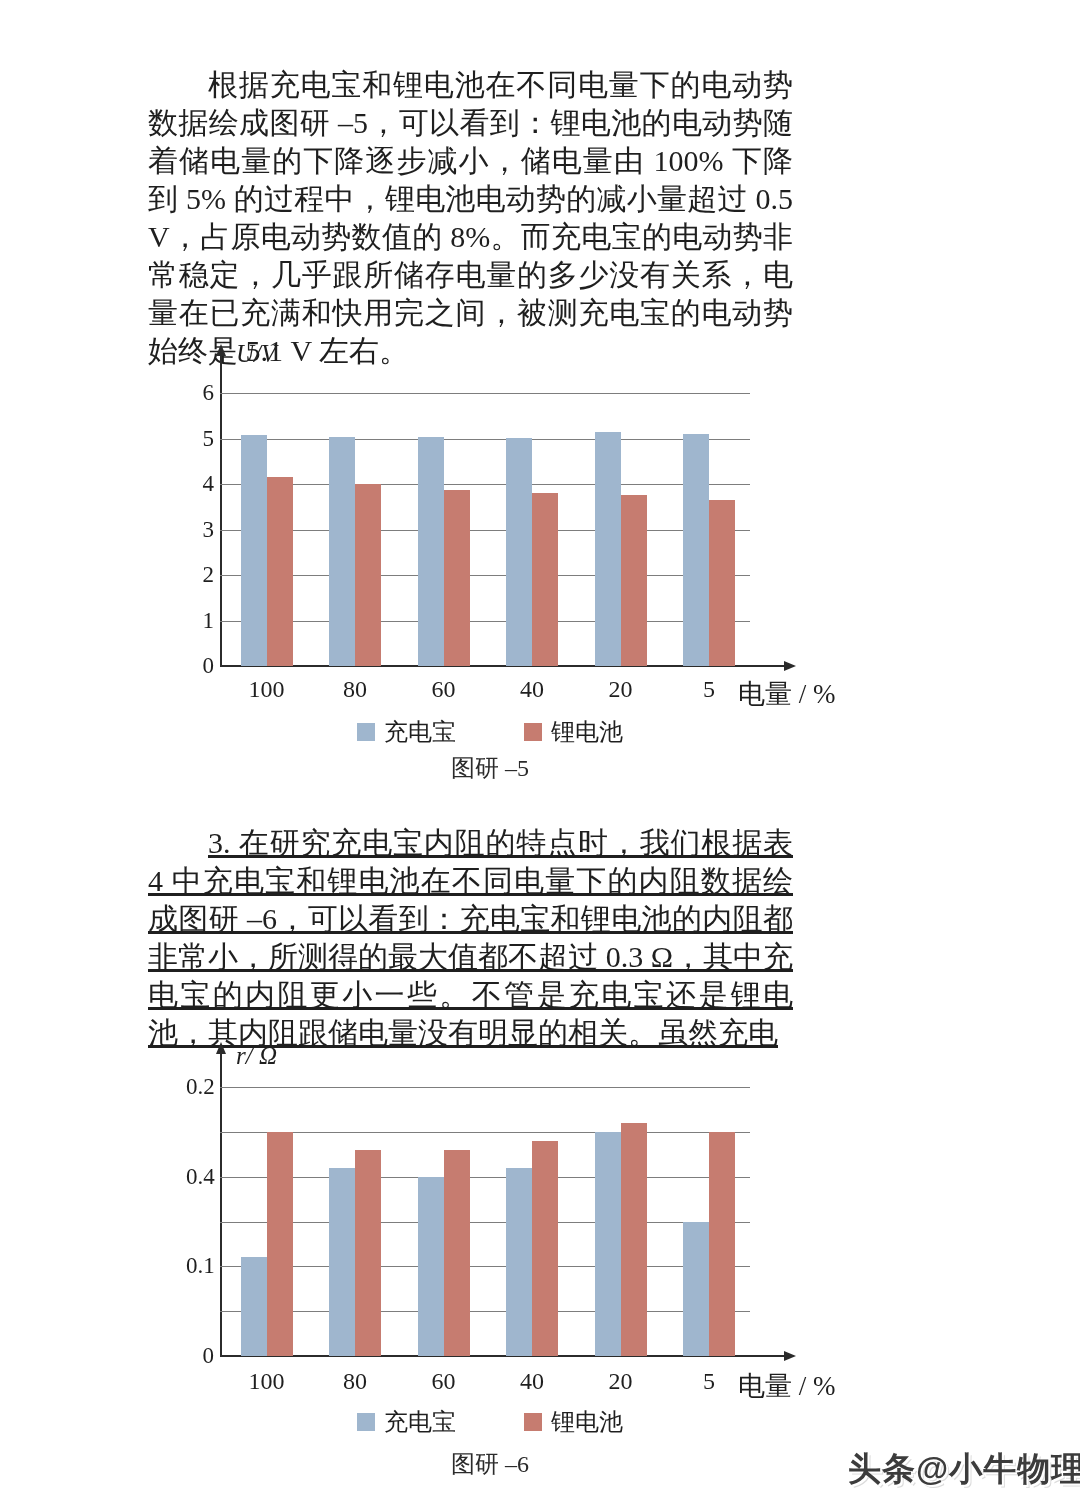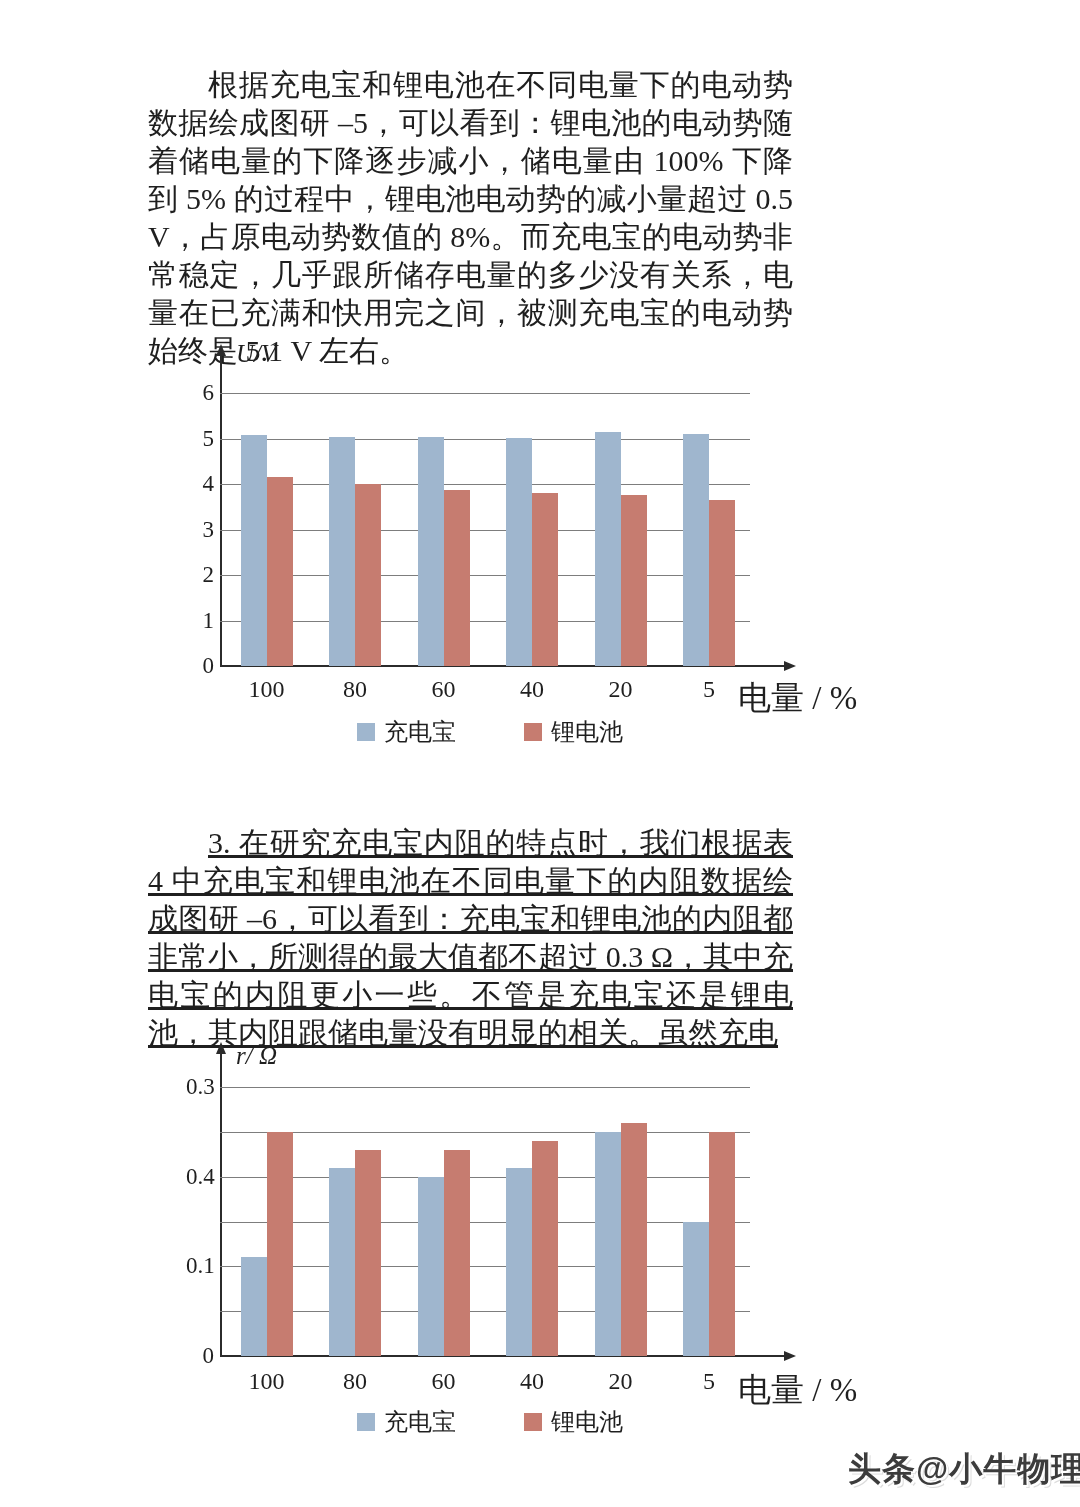--- a/index.html
+++ b/index.html
@@ -34,21 +34,21 @@
   .fig6 .arrow-up{top:4px;}
   .arrow-right{position:absolute;width:0;height:0;left:594px;
     border-top:5px solid transparent;border-bottom:5px solid transparent;
     border-left:12px solid #2b2b2b;}
   .fig5 .arrow-right{top:329px;}
   .fig6 .arrow-right{top:313px;}
 
   .ylabel{position:absolute;left:46px;font-style:italic;font-size:25px;white-space:nowrap;}
   .fig5 .ylabel{top:8px;}
   .fig6 .ylabel{top:4px;}
-  .xlabel{position:absolute;left:548px;font-size:33px;white-space:nowrap;}
+  .xlabel{position:absolute;left:548px;font-size:27px;white-space:nowrap;}
   .fig5 .xlabel{top:344px;}
   .fig6 .xlabel{top:330px;}
 
   .gridline{position:absolute;height:1px;background:#7d7d7d;}
   .ytick{position:absolute;left:-4px;width:28px;text-align:right;
     font-size:23px;height:28px;line-height:28px;}
   .xtick{position:absolute;width:70px;text-align:center;font-size:24px;height:30px;line-height:30px;}
   .bar{position:absolute;}
 
   .legend{position:absolute;left:30px;width:540px;display:flex;
@@ -85,20 +85,21 @@
   <div class="legend">
     <span class="legend-item">
       <span class="swatch" style="background: rgb(159, 182, 206);"></span>
       <span>充电宝</span>
     </span>
     <span class="legend-item">
       <span class="swatch" style="background: rgb(198, 124, 112);"></span>
       <span>锂电池</span>
     </span>
   </div>
+  <figcaption>图研 –5</figcaption>
 <div class="gridline" style="left: 30px; top: 288.5px; width: 530px; background: rgb(125, 125, 125);"></div>
     <div class="gridline" style="left: 30px; top: 243px; width: 530px; background: rgb(125, 125, 125);"></div>
     <div class="gridline" style="left: 30px; top: 197.5px; width: 530px; background: rgb(125, 125, 125);"></div>
     <div class="gridline" style="left: 30px; top: 152px; width: 530px; background: rgb(125, 125, 125);"></div>
     <div class="gridline" style="left: 30px; top: 106.5px; width: 530px; background: rgb(125, 125, 125);"></div>
     <div class="gridline" style="left: 30px; top: 61px; width: 530px; background: rgb(125, 125, 125);"></div>
     <div class="ytick" style="top: 320px;">0</div>
     <div class="ytick" style="top: 274.5px;">1</div>
     <div class="ytick" style="top: 229px;">2</div>
     <div class="ytick" style="top: 183.5px;">3</div>
@@ -137,30 +138,31 @@
   <div class="legend">
     <span class="legend-item">
       <span class="swatch" style="background: rgb(159, 182, 206);"></span>
       <span>充电宝</span>
     </span>
     <span class="legend-item">
       <span class="swatch" style="background: rgb(198, 124, 112);"></span>
       <span>锂电池</span>
     </span>
   </div>
+  <figcaption>图研 –6</figcaption>
 <div class="gridline" style="left: 30px; top: 273.2px; width: 530px; background: rgb(125, 125, 125);"></div>
     <div class="gridline" style="left: 30px; top: 228.4px; width: 530px; background: rgb(125, 125, 125);"></div>
     <div class="gridline" style="left: 30px; top: 183.6px; width: 530px; background: rgb(125, 125, 125);"></div>
     <div class="gridline" style="left: 30px; top: 138.8px; width: 530px; background: rgb(125, 125, 125);"></div>
     <div class="gridline" style="left: 30px; top: 94px; width: 530px; background: rgb(125, 125, 125);"></div>
     <div class="gridline" style="left: 30px; top: 49.2px; width: 530px; background: rgb(125, 125, 125);"></div>
     <div class="ytick" style="top: 304px;">0</div>
     <div class="ytick" style="top: 214.4px; text-align: right;">0.1</div>
     <div class="ytick" style="top: 124.8px;">0.4</div>
-    <div class="ytick" style="top: 35.2px;">0.3</div>
+    <div class="ytick" style="top: 35.2px;">0.2</div>
     <div class="bar" style="left: 50.5px; top: 219.4px; width: 26px; height: 98.6px; background: rgb(159, 182, 206);"></div>
     <div class="bar" style="left: 139px; top: 129.8px; width: 26px; height: 188.2px; background: rgb(159, 182, 206);"></div>
     <div class="bar" style="left: 227.5px; top: 138.8px; width: 26px; height: 179.2px; background: rgb(159, 182, 206);"></div>
     <div class="bar" style="left: 316px; top: 129.8px; width: 26px; height: 188.2px; background: rgb(159, 182, 206);"></div>
     <div class="bar" style="left: 404.5px; top: 94px; width: 26px; height: 224px; background: rgb(159, 182, 206);"></div>
     <div class="bar" style="left: 493px; top: 183.6px; width: 26px; height: 134.4px; background: rgb(159, 182, 206);"></div>
     <div class="bar" style="left: 76.5px; top: 94px; width: 26px; height: 224px; background: rgb(198, 124, 112);"></div>
     <div class="bar" style="left: 165px; top: 111.9px; width: 26px; height: 206.1px; background: rgb(198, 124, 112);"></div>
     <div class="bar" style="left: 253.5px; top: 111.9px; width: 26px; height: 206.1px; background: rgb(198, 124, 112);"></div>
     <div class="bar" style="left: 342px; top: 103px; width: 26px; height: 215px; background: rgb(198, 124, 112);"></div>

